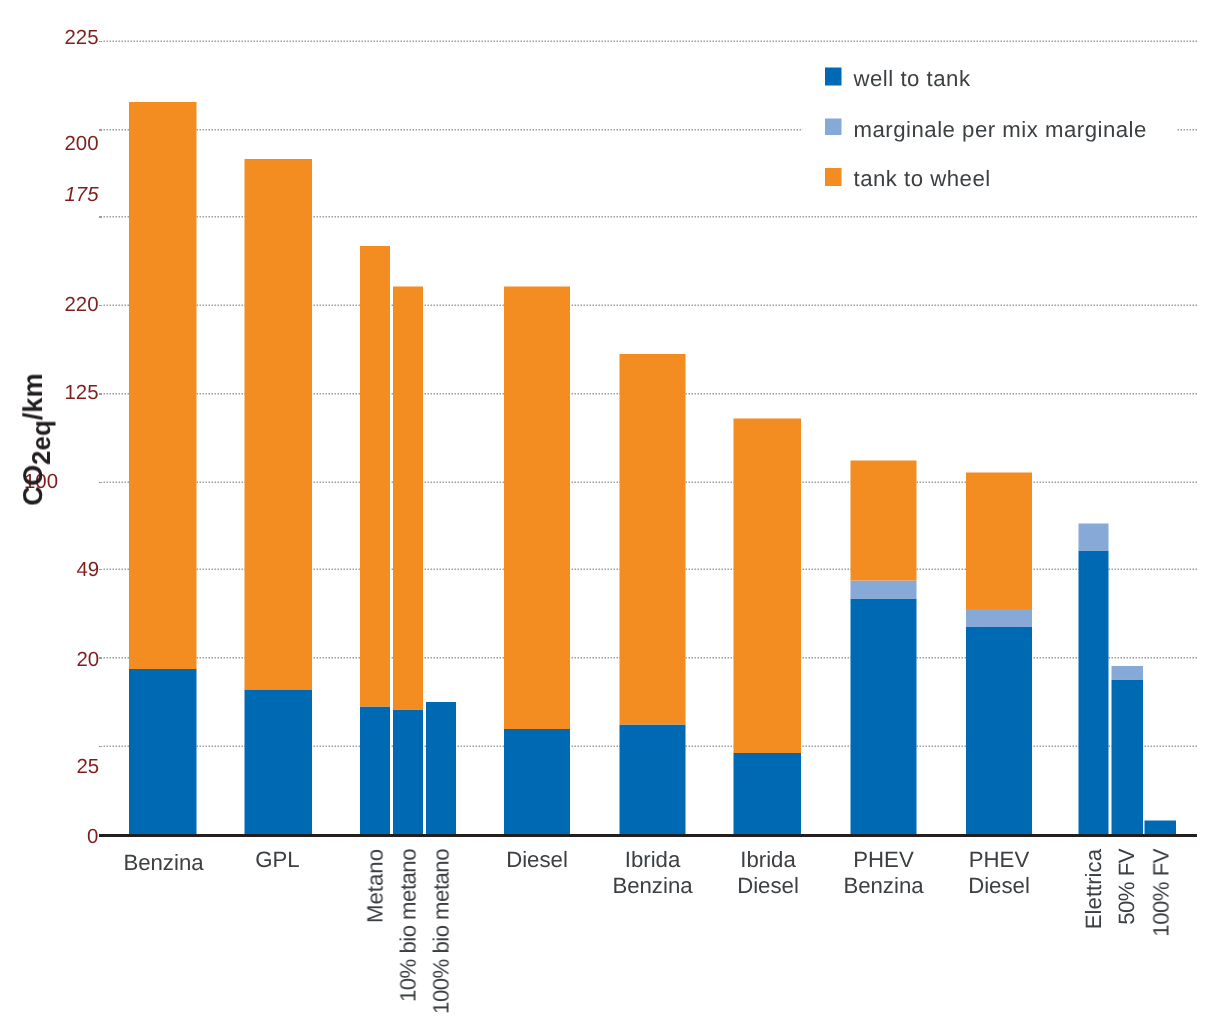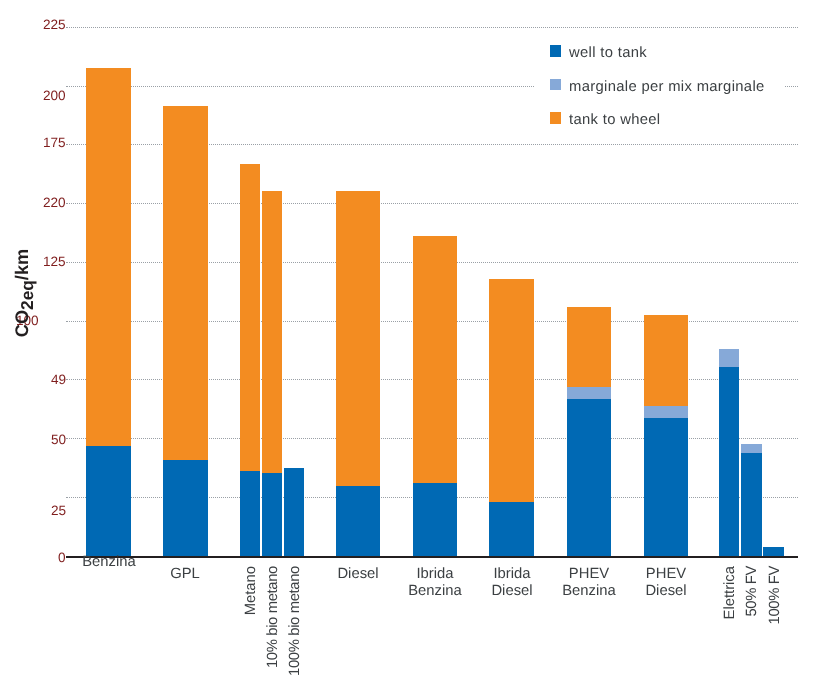--- a/index.html
+++ b/index.html
@@ -86,31 +86,31 @@
         <div class="seg" style="background: rgb(0, 105, 180); bottom: 0px; height: 102.979px;"></div>
         <div class="seg" style="background: rgb(134, 169, 216); bottom: 102.979px; height: 9.16933px;"></div>
       </div>
       <div class="bar" style="left: 763.4px; width: 20.4px; top: 547.131px; height: 9.16933px;">
         <div class="seg" style="background: rgb(0, 105, 180); bottom: 0px; height: 9.16933px;"></div>
       </div>
     </div>
   <div id="y-axis-ticks">
       <div class="ytick" style="right: 747.2px; top: 551px;">0</div>
       <div class="ytick" style="right: 747.2px; top: 491.8px; margin-top: 12px;">25</div>
-      <div class="ytick" style="right: 747.2px; top: 432.6px;">50</div>
+      <div class="ytick" style="right: 747.2px; top: 432.6px;">20</div>
       <div class="ytick" style="right: 747.2px; top: 373.4px;">49</div>
       <div class="ytick" style="right: 774px; top: 314.2px;">100</div>
       <div class="ytick" style="right: 747.2px; top: 255px; margin-left: 20px;">125</div>
       <div class="ytick" style="right: 747.2px; top: 195.8px;">220</div>
-      <div class="ytick" style="right: 747.2px; top: 136px;">175</div>
+      <div class="ytick" style="right: 747.2px; top: 123px; font-style: italic;">175</div>
       <div class="ytick" style="right: 747.2px; top: 77.4px; margin-top: 12px;">200</div>
       <div class="ytick" style="right: 747.2px; top: 18.2px;">225</div>
     </div>
   <div id="x-axis-ticks">
-      <div class="xlab" style="left: 72.55px; width: 72px; top: 554px;">Benzina</div>
+      <div class="xlab" style="left: 72.55px; width: 72px; top: 568px;">Benzina</div>
       <div class="xlab" style="left: 149.2px; width: 72px; top: 566.1px;">GPL</div>
       <div class="xlab rot" style="left: 43.15px; top: 566.3px; width: 200px; height: 17.2px; white-space: nowrap; text-align: right; transform: rotate(-90deg); transform-origin: 100% 0px;">Metano</div>
       <div class="xlab rot" style="letter-spacing: -0.35px; left: 65.25px; top: 566.3px; width: 200px; height: 17.2px; white-space: nowrap; text-align: right; transform: rotate(-90deg); transform-origin: 100% 0px;">10% bio metano</div>
       <div class="xlab rot" style="letter-spacing: -0.35px; left: 87.35px; top: 566.3px; width: 200px; height: 17.2px; white-space: nowrap; text-align: right; transform: rotate(-90deg); transform-origin: 100% 0px;">100% bio metano</div>
       <div class="xlab" style="left: 322.25px; width: 72px; top: 566.1px;">Diesel</div>
       <div class="xlab" style="left: 399.25px; width: 72px; top: 566.1px;">Ibrida Benzina</div>
       <div class="xlab" style="left: 475.55px; width: 72px; top: 566.1px;">Ibrida Diesel</div>
       <div class="xlab" style="left: 553.25px; width: 72px; top: 566.1px;">PHEV Benzina</div>
       <div class="xlab" style="left: 630.05px; width: 72px; top: 566.1px;">PHEV Diesel</div>
       <div class="xlab rot" style="left: 522.15px; top: 566.3px; width: 200px; height: 17.2px; white-space: nowrap; text-align: right; transform: rotate(-90deg); transform-origin: 100% 0px;">Elettrica</div>

